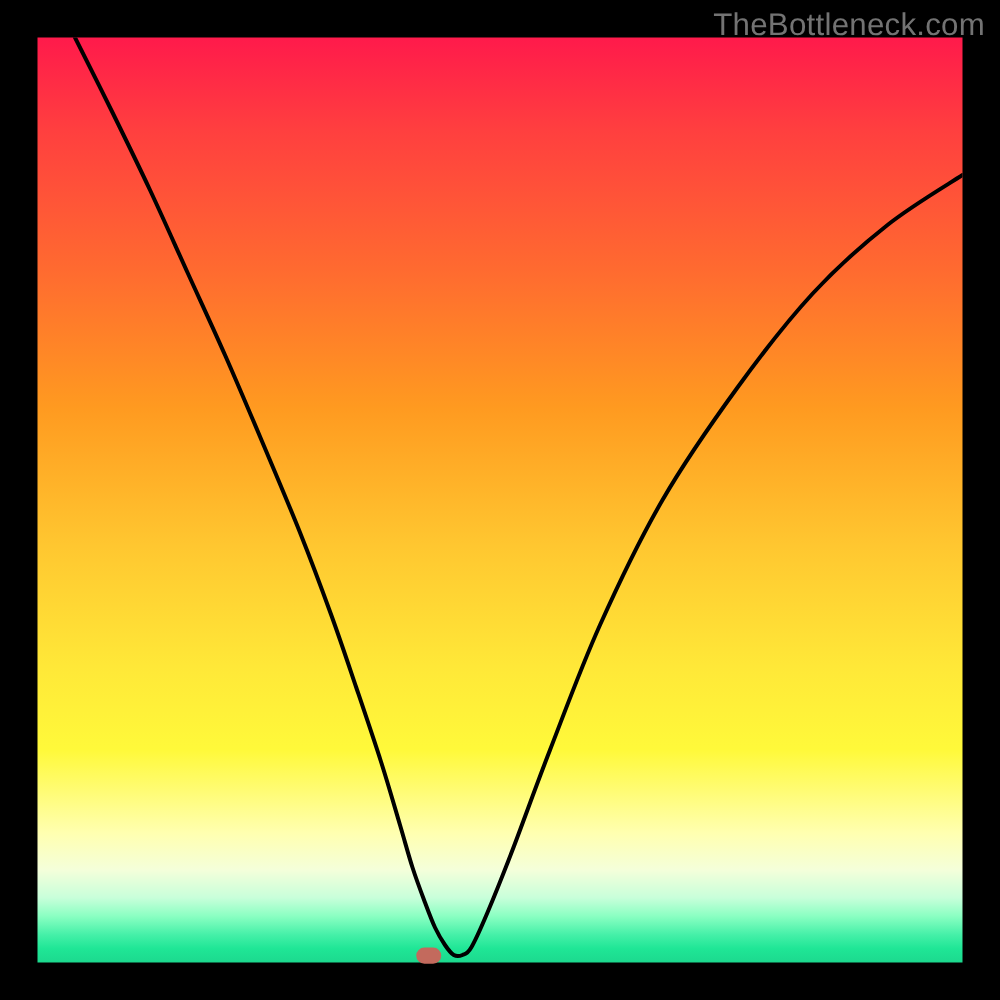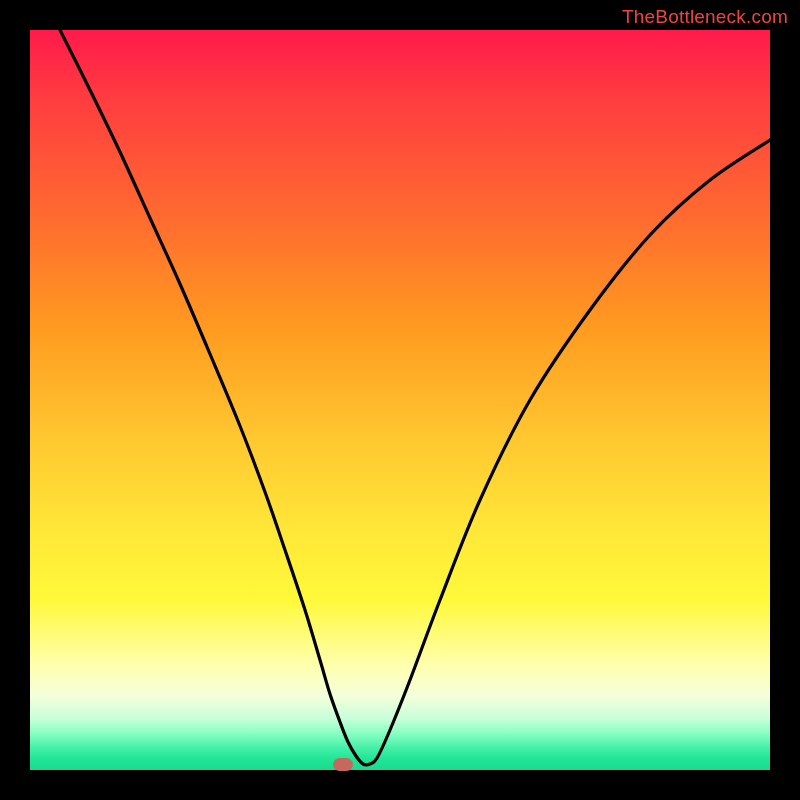--- a/index.html
+++ b/index.html
@@ -31,22 +31,22 @@
       #8affc2 95%,
       #45f0a8 97%,
       #1fe696 98.5%,
       #1cd98e 100%
     );
   }
   .watermark {
     position: absolute;
     top: 6px;
     right: 12px;
-    color: #ef4444;
-    font-size: 19px;
+    color: #737373;
+    font-size: 25px;
     font-weight: 400;
     letter-spacing: 0.2px;
     z-index: 10;
   }
   svg.curve {
     position: absolute;
     left: 30px;
     top: 30px;
     width: 740px;
     height: 740px;

